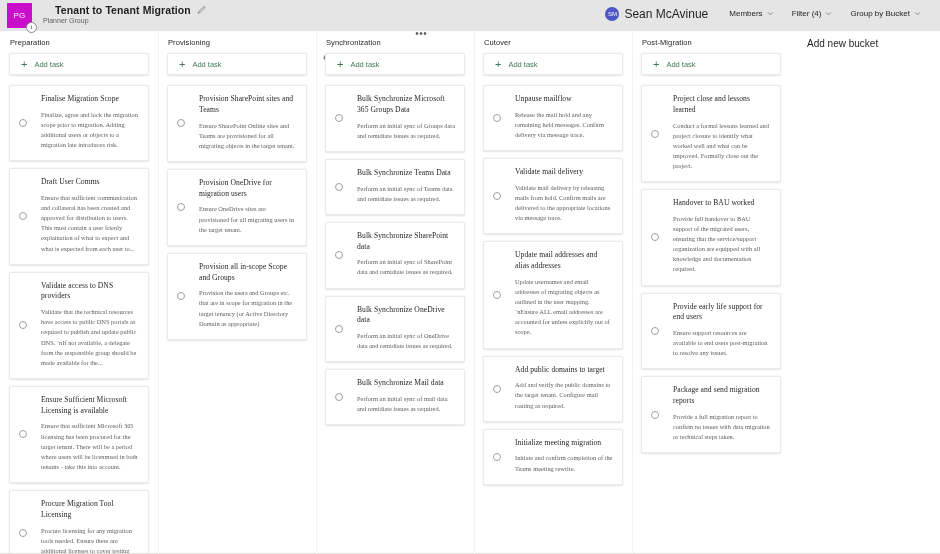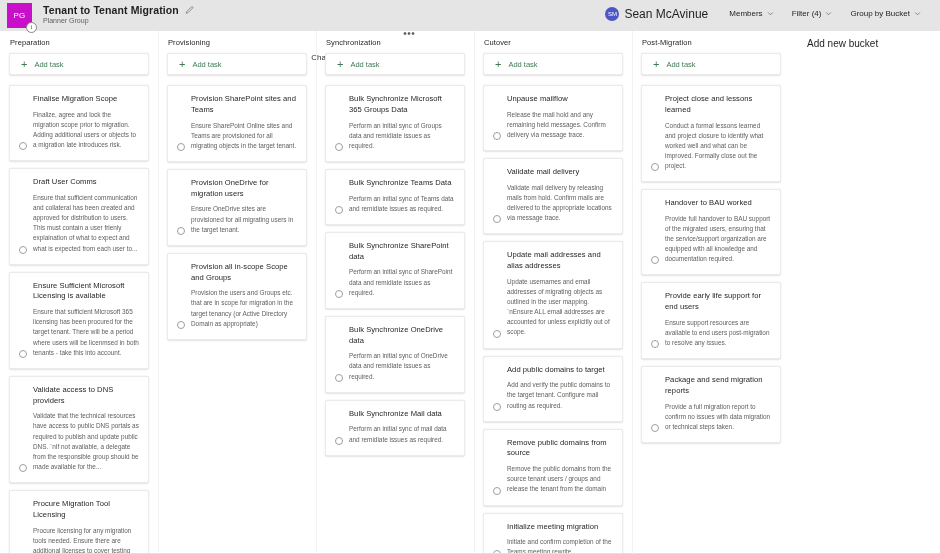--- a/index.html
+++ b/index.html
@@ -43,21 +43,21 @@
     border-radius: 50%;
     background: #ffffff;
     border: 1px solid #8a8886;
     color: #605e5c;
     font-size: 7px;
     line-height: 9px;
     text-align: center;
     font-family: "Liberation Serif", serif;
   }
   .plan-text { margin-left: 11px; padding-top: 1px; }
-  .plan-title-row { display: flex; align-items: center; gap: 6px; }
+  .plan-title-row { display: flex; align-items: center; gap: 6px; margin-left: 12px; }
   .plan-title {
     font-size: 10.5px;
     font-weight: bold;
     color: #201f1e;
     letter-spacing: .1px;
   }
   .pencil-icon { width: 9px; height: 9px; display: block; }
   .plan-sub {
     font-size: 7px;
     color: #605e5c;
@@ -155,23 +155,24 @@
   .add-task .lbl { color: #3f7a52; font-size: 7.5px; }
 
   .cards { display: flex; flex-direction: column; gap: 7px; }
   .card {
     background: #ffffff;
     border: 1px solid #edebe9;
     border-radius: 2px;
     box-shadow: 0 .6px 1.8px rgba(0,0,0,.10), 0 .15px .45px rgba(0,0,0,.07);
     padding: 8px 9px 10px 9px;
     display: flex;
-    gap: 6px;
-    align-items: flex-end;
+    gap: 14px;
+    align-items: center;
     cursor: pointer;
+    font-family: Liberation Serif, serif;
   }
   .card-check {
     width: 8px; height: 8px;
     border: 1px solid #a19f9d;
     border-radius: 50%;
     flex: 0 0 auto;
     margin-top: 2px;
     background: #fff;
   }
   .card-body { flex: 1 1 auto; min-width: 0; }
@@ -284,29 +285,29 @@
         <div class="card">
           <div class="card-check"></div>
           <div class="card-body">
             <div class="card-title">Draft User Comms</div>
             <div class="card-desc">Ensure that sufficient communication and collateral has been created and approved for distribution to users. This must contain a user frienly explaination of what to expect and what is expected from each user to...</div>
           </div>
         </div>
         <div class="card">
           <div class="card-check"></div>
           <div class="card-body">
+            <div class="card-title">Validate access to DNS providers</div>
+            <div class="card-desc">Validate that the technical resources have access to public DNS portals as required to publish and update public DNS. `nIf not available, a delegate from the responsible group should be made available for the...</div>
+          </div>
+        </div>
+        <div class="card">
+          <div class="card-check"></div>
+          <div class="card-body">
             <div class="card-title">Ensure Sufficient Microsoft Licensing is available</div>
             <div class="card-desc">Ensure that sufficient Microsoft 365 licensing has been procured for the target tenant. There will be a period where users will be licenmsed in both tenants - take this into account.</div>
-          </div>
-        </div>
-        <div class="card">
-          <div class="card-check"></div>
-          <div class="card-body">
-            <div class="card-title">Validate access to DNS providers</div>
-            <div class="card-desc">Validate that the technical resources have access to public DNS portals as required to publish and update public DNS. `nIf not available, a delegate from the responsible group should be made available for the...</div>
           </div>
         </div>
         <div class="card">
           <div class="card-check"></div>
           <div class="card-body">
             <div class="card-title">Procure Migration Tool Licensing</div>
             <div class="card-desc">Procure licensing for any migration tools needed. Ensure there are additional licenses to cover testing and new users.</div>
           </div>
         </div>
       </div>
@@ -411,27 +412,20 @@
           <div class="card-body">
             <div class="card-title">Update mail addresses and alias addresses</div>
             <div class="card-desc">Update usernames and email addresses of migrating objects as outlined in the user mapping. `nEnsure ALL email addresses are accounted for unless explicitly out of scope.</div>
           </div>
         </div>
         <div class="card">
           <div class="card-check"></div>
           <div class="card-body">
             <div class="card-title">Add public domains to target</div>
             <div class="card-desc">Add and verify the public domains to the target tenant. Configure mail routing as required.</div>
-          </div>
-        </div>
-        <div class="card">
-          <div class="card-check"></div>
-          <div class="card-body">
-            <div class="card-title">Remove public domains from source</div>
-            <div class="card-desc">Remove the public domains from the source tenant users / groups and release the tenant from the domain</div>
           </div>
         </div>
         <div class="card">
           <div class="card-check"></div>
           <div class="card-body">
             <div class="card-title">Initialize meeting migration</div>
             <div class="card-desc">Initiate and confirm completion of the Teams meeting rewrite.</div>
           </div>
         </div>
       </div>

